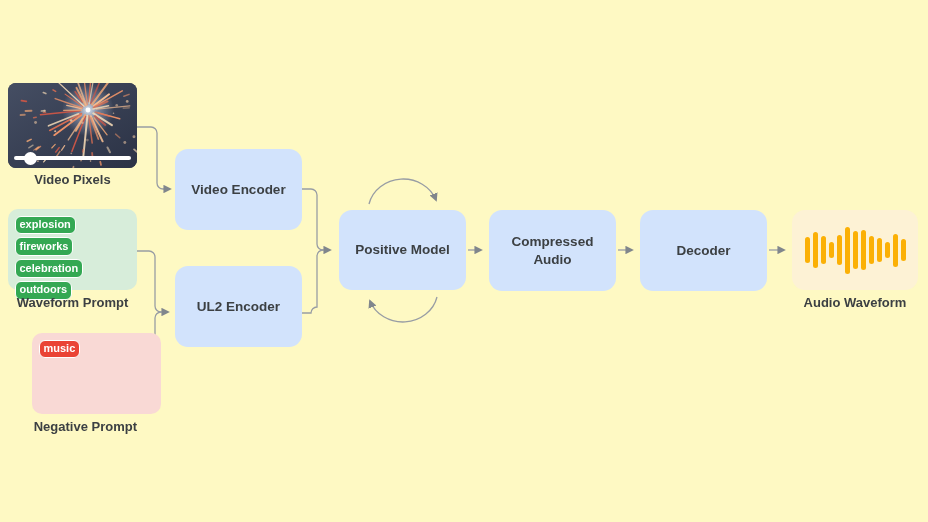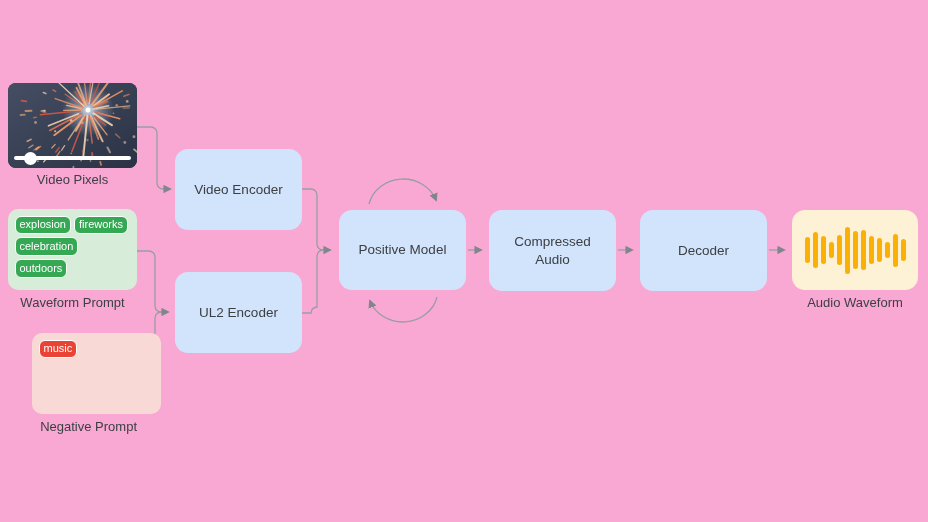--- a/index.html
+++ b/index.html
@@ -1,18 +1,18 @@
 <!DOCTYPE html>
 <html style="--node_blue: #d2e3fc; --prompt_green_bg: #d7edda; --tag_green: #34a853; --prompt_red_bg: #f9d9d5; --tag_red: #ea4335; --waveform_bg: #fdf2d5; --waveform_bar: #fbb005; --connector: #989da4; --text: #3c4043;"><head>
 <meta charset="utf-8">
 <style>
   html,body{margin:0;padding:0;background:#fff;}
   .canvas{
-    position:relative;width:928px;height:522px;background:#f9a8d4;overflow:hidden;
-    font-family:"Liberation Sans",sans-serif;color:var(--text,#3c4043);
+    position:relative;width:928px;height:522px;background:#fef9c3;overflow:hidden;
+    font-family:"Liberation Sans",sans-serif;color:var(--text,#3c4043);font-weight:bold;
   }
   .layer{position:absolute;left:0;top:0;width:928px;height:522px;pointer-events:none;}
   .node{
     position:absolute;display:flex;align-items:center;justify-content:center;
     text-align:center;font-size:13.5px;line-height:1.3;color:var(--text,#3c4043);
     border-radius:13px;
   }
   .node-blue{background:var(--node_blue,#d2e3fc);}
   .node span{display:block;}
   .caption{
@@ -200,21 +200,21 @@
 
   <div class="prompt-box prompt-red" style="left:8px;top:333px;width:129px;height:81px;">
       <span class="tag">music</span>
     </div>
   <div class="caption" style="left:8px;top:419px;width:129px;text-align:right;">Negative Prompt</div>
 
   <div class="node node-blue" style="left:175px;top:149px;width:127px;height:81px;">
     <span>Video Encoder</span>
   </div>
 
-  <div class="node node-blue" style="left:175px;top:272px;width:127px;height:81px;">
+  <div class="node node-blue" style="left:175px;top:266px;width:127px;height:81px;">
     <span>UL2 Encoder</span>
   </div>
 
   <div class="node node-blue" style="left:339px;top:210px;width:127px;height:80px;">
     <span>Positive Model</span>
   </div>
 
   <div class="node node-blue" style="left:489px;top:210px;width:127px;height:81px;">
     <span style="max-width:86px;">Compressed Audio</span>
   </div>

